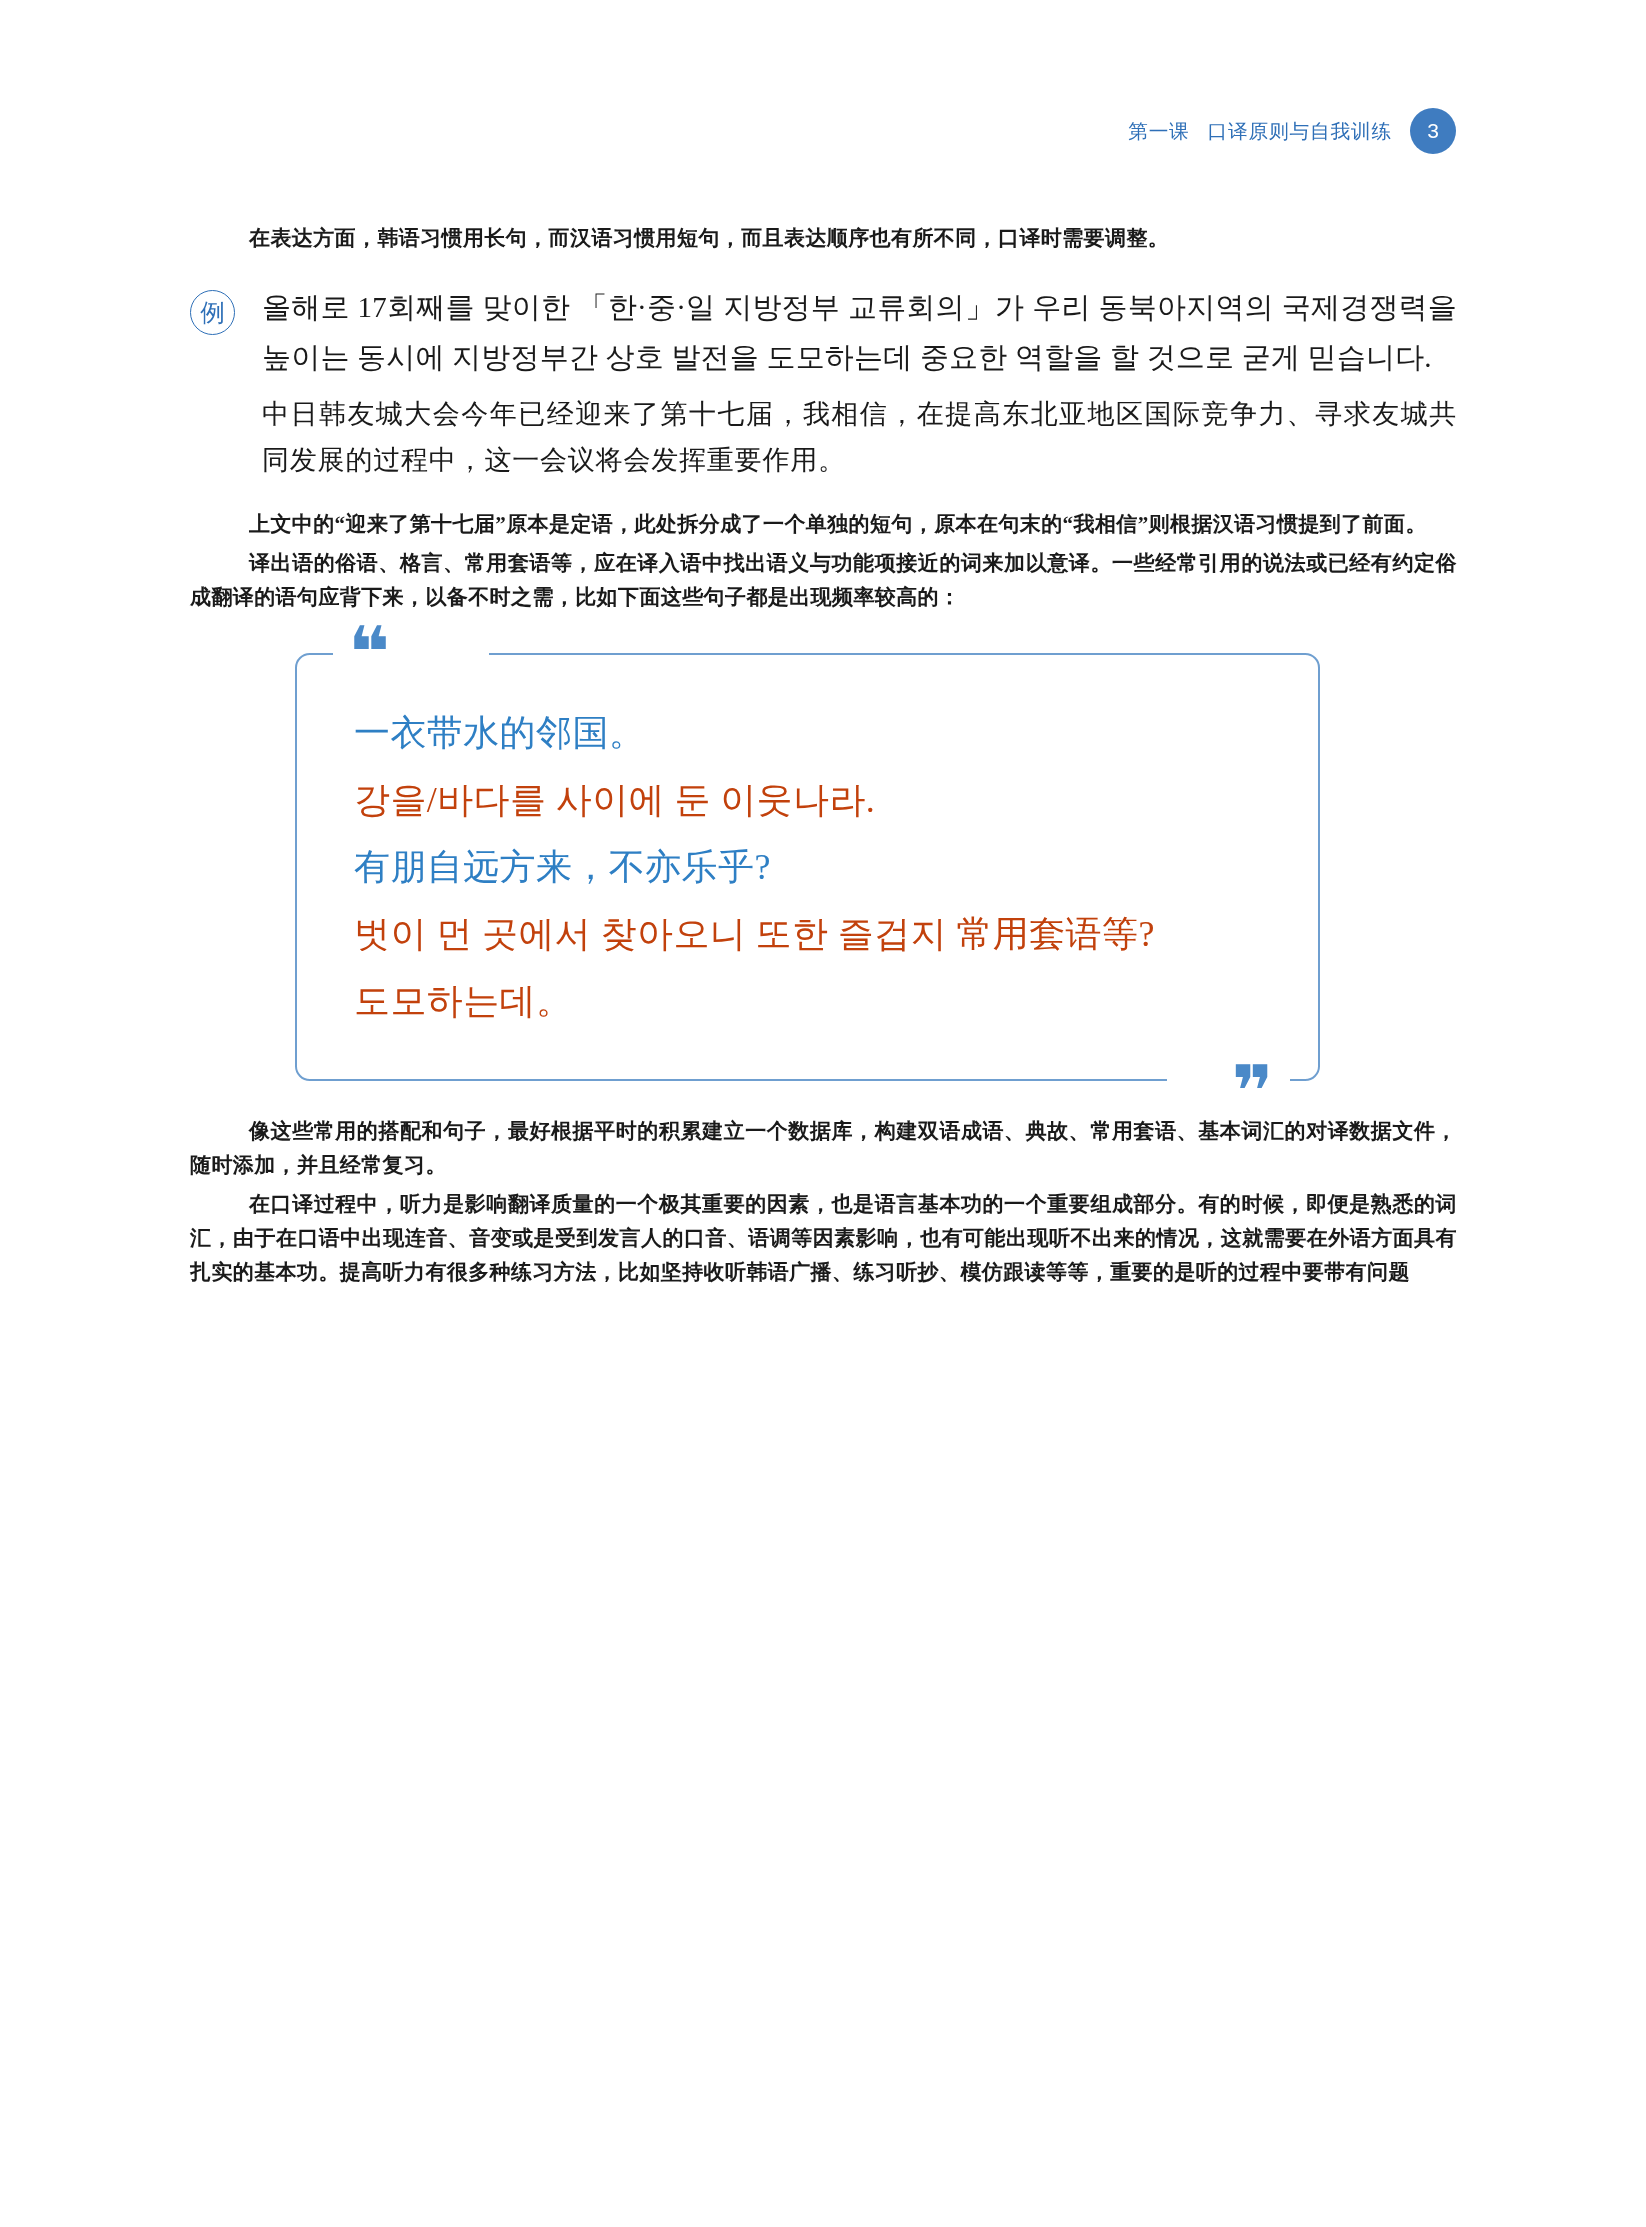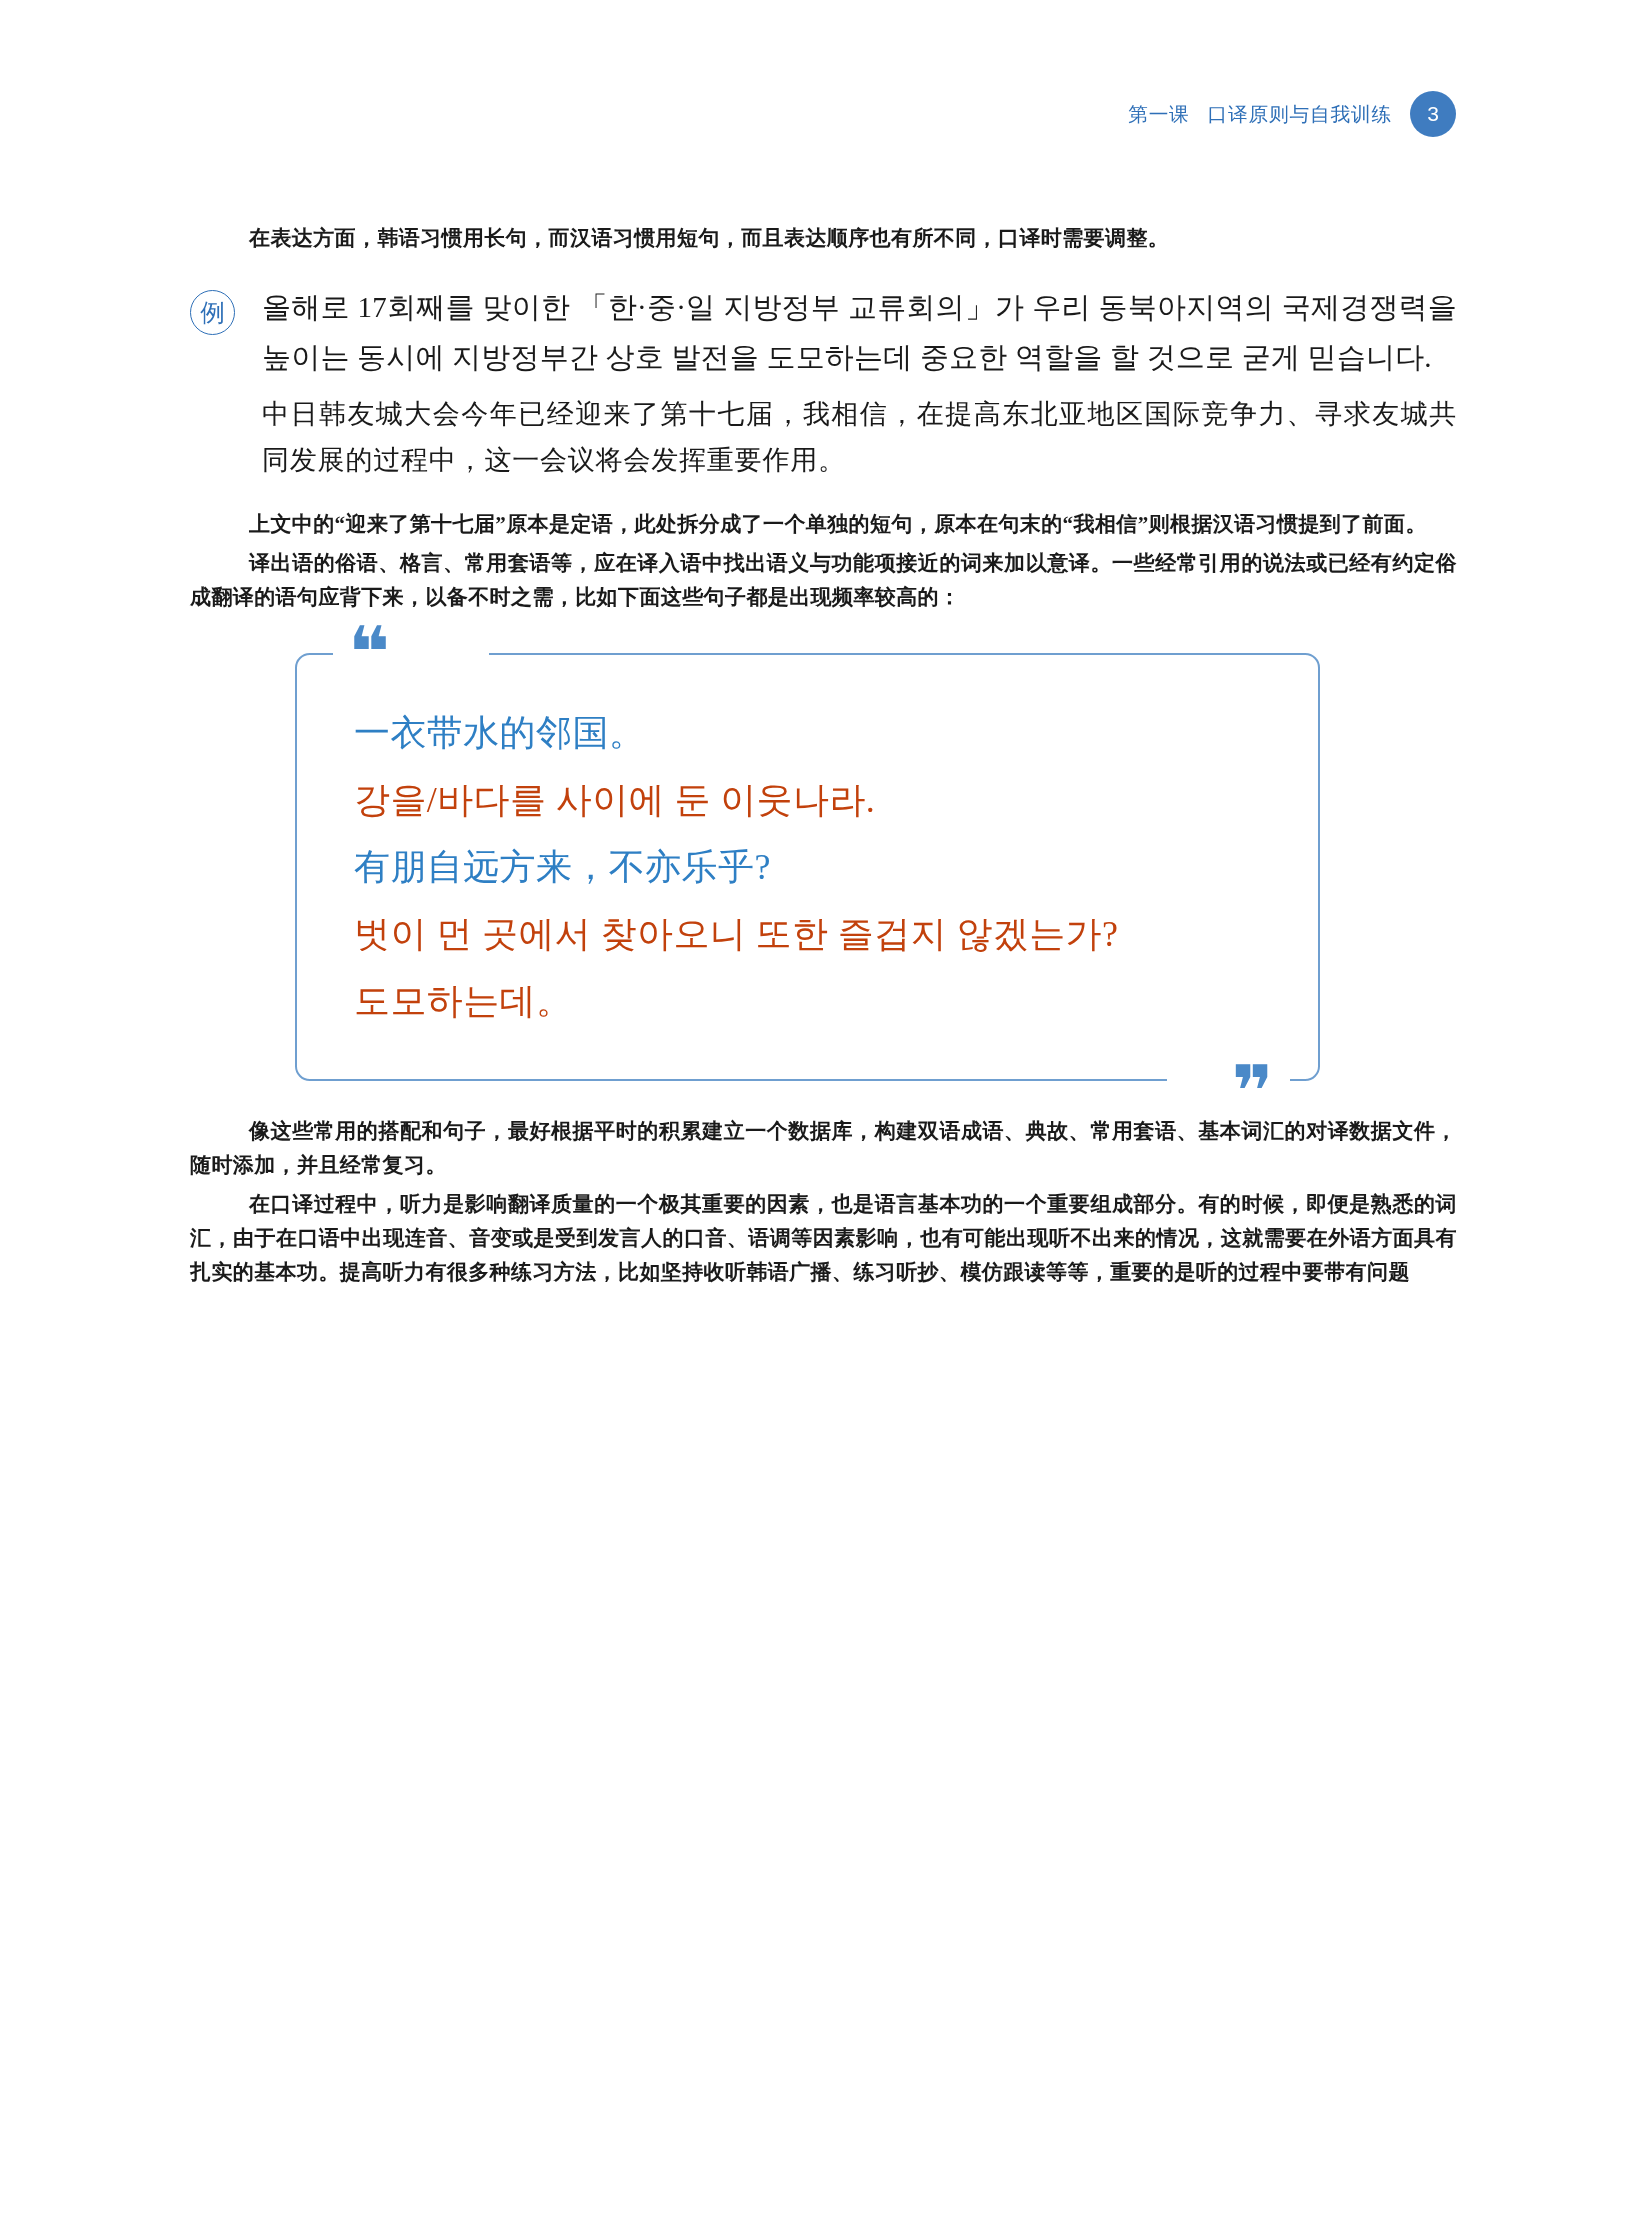--- a/index.html
+++ b/index.html
@@ -19,21 +19,21 @@
     position: relative;
     width: 1646px;
     height: 2227px;
     box-sizing: border-box;
     padding: 0 189px;
   }
 
   
   .runhead {
     position: absolute;
-    top: 91px;
+    top: 108px;
     right: 190px;
     display: flex;
     align-items: center;
     gap: 18px;
   }
   .runhead-text {
     font-family: "Liberation Sans", "DejaVu Sans", sans-serif;
     font-size: 19.7px;
     letter-spacing: 0.8px;
     color: #2e6fb7;
@@ -197,21 +197,21 @@
     <p class="body">上文中的“迎来了第十七届”原本是定语，此处拆分成了一个单独的短句，原本在句末的“我相信”则根据汉语习惯提到了前面。</p>
     <p class="body">译出语的俗语、格言、常用套语等，应在译入语中找出语义与功能项接近的词来加以意译。一些经常引用的说法或已经有约定俗成翻译的语句应背下来，以备不时之需，比如下面这些句子都是出现频率较高的：</p>
 
     <div class="quote-wrap">
       <div class="quote-box">
         <div class="quote-top-gap"></div>
         <div class="quote-mark-open">❝</div>
         <p class="q-line blue">一衣带水的邻国。</p>
         <p class="q-line dark">강을/바다를 사이에 둔 이웃나라.</p>
         <p class="q-line blue">有朋自远方来，不亦乐乎?</p>
-        <p class="q-line dark">벗이 먼 곳에서 찾아오니 또한 즐겁지 않겠는가?</p>
+        <p class="q-line dark">벗이 먼 곳에서 찾아오니 또한 즐겁지 常用套语等?</p>
         <p class="q-line dark last">도모하는데。</p>
         <div class="quote-bottom-gap"></div>
         <div class="quote-mark-close">❞</div>
       </div>
     </div>
 
     <p class="body tail">像这些常用的搭配和句子，最好根据平时的积累建立一个数据库，构建双语成语、典故、常用套语、基本词汇的对译数据文件，随时添加，并且经常复习。</p>
     <p class="body">在口译过程中，听力是影响翻译质量的一个极其重要的因素，也是语言基本功的一个重要组成部分。有的时候，即便是熟悉的词汇，由于在口语中出现连音、音变或是受到发言人的口音、语调等因素影响，也有可能出现听不出来的情况，这就需要在外语方面具有扎实的基本功。提高听力有很多种练习方法，比如坚持收听韩语广播、练习听抄、模仿跟读等等，重要的是听的过程中要带有问题</p>
 
   </div>

